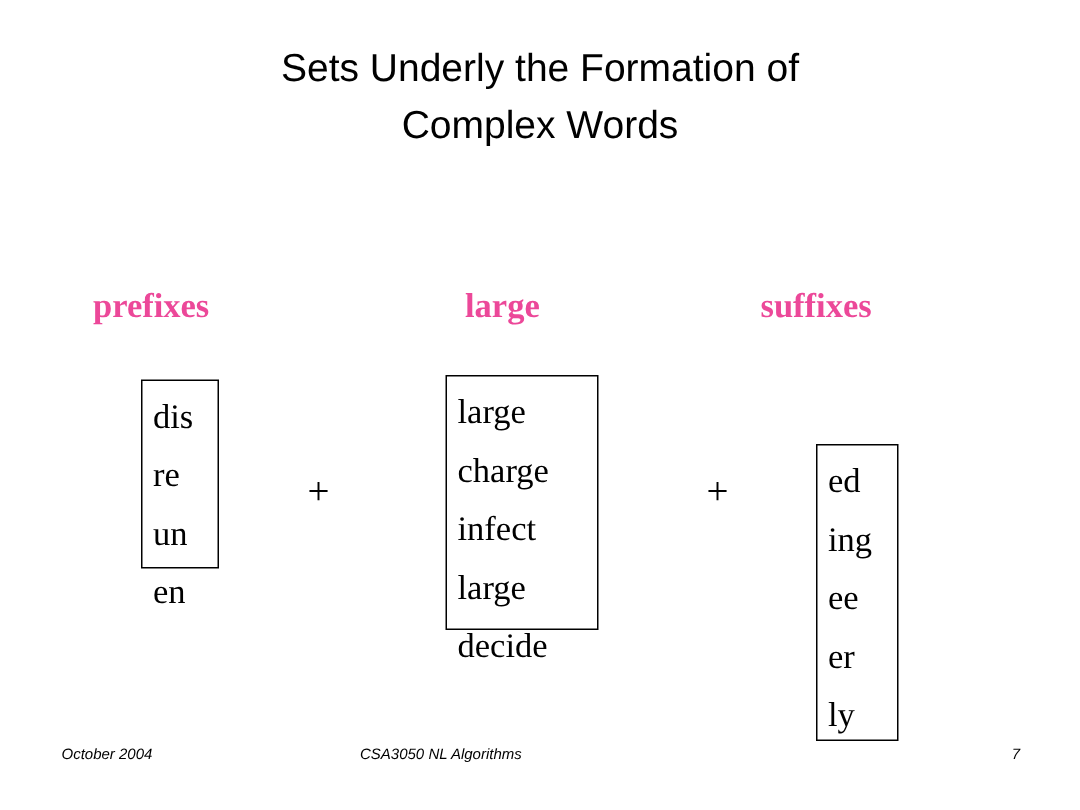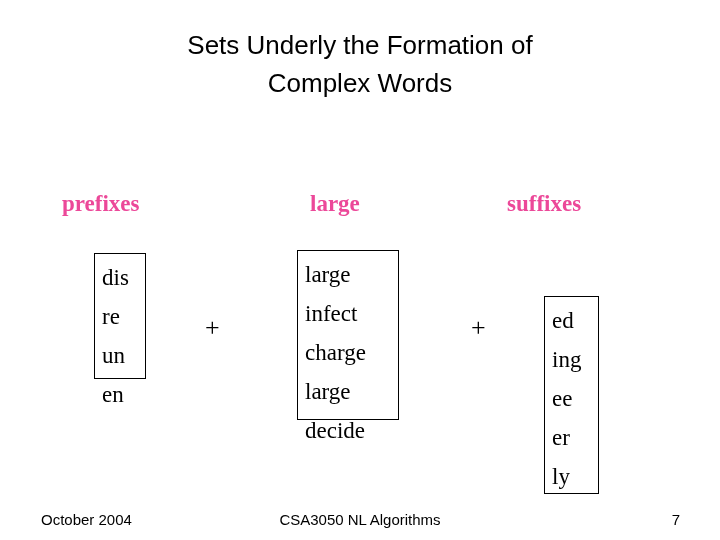--- a/index.html
+++ b/index.html
@@ -80,29 +80,30 @@
     line-height: 26px;
     color: #000000;
     font-weight: 400;
   }
   .plus-1 { left: 205px; top: 315px; }
   .plus-2 { left: 471px; top: 315px; }
 
   
   .footer-item {
     position: absolute;
-    top: 513px;
+    top: 497px;
     font-family: "Liberation Sans", sans-serif;
-    font-size: 15px;
+    font-size: 10px;
     line-height: 14px;
     color: #000000;
     white-space: nowrap;
+    font-style: italic;
   }
   .footer-left   { left: 41px; }
-  .footer-center { left: 240px; width: 240px; text-align: center; }
+  .footer-center { left: 240px; width: 240px; }
   .footer-right  { left: 620px; width: 60px; text-align: right; }
 </style>
 </head>
 <body>
 
 <div class="slide">
 
   <div class="title">
     <span class="title-line">Sets Underly the Formation of</span>
     <span class="title-line">Complex Words</span>
@@ -116,22 +117,22 @@
     <span class="item">dis</span>
     <span class="item">re</span>
     <span class="item">un</span>
     <span class="item">en</span>
   </div>
 
   <div class="plus plus-1">+</div>
 
   <div class="set-box box-roots">
     <span class="item">large</span>
+    <span class="item">charge</span>
     <span class="item">infect</span>
-    <span class="item">charge</span>
     <span class="item">large</span>
     <span class="item">decide</span>
   </div>
 
   <div class="plus plus-2">+</div>
 
   <div class="set-box box-suffixes">
     <span class="item">ed</span>
     <span class="item">ing</span>
     <span class="item">ee</span>

